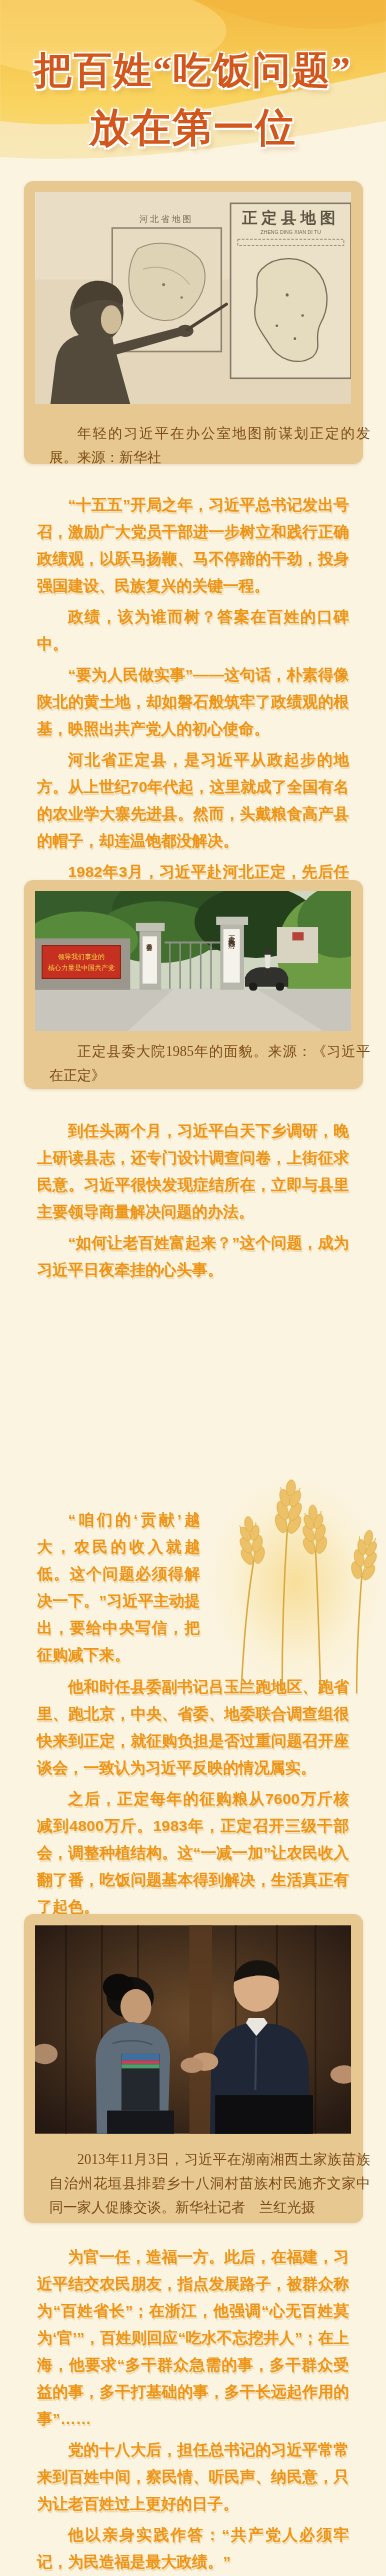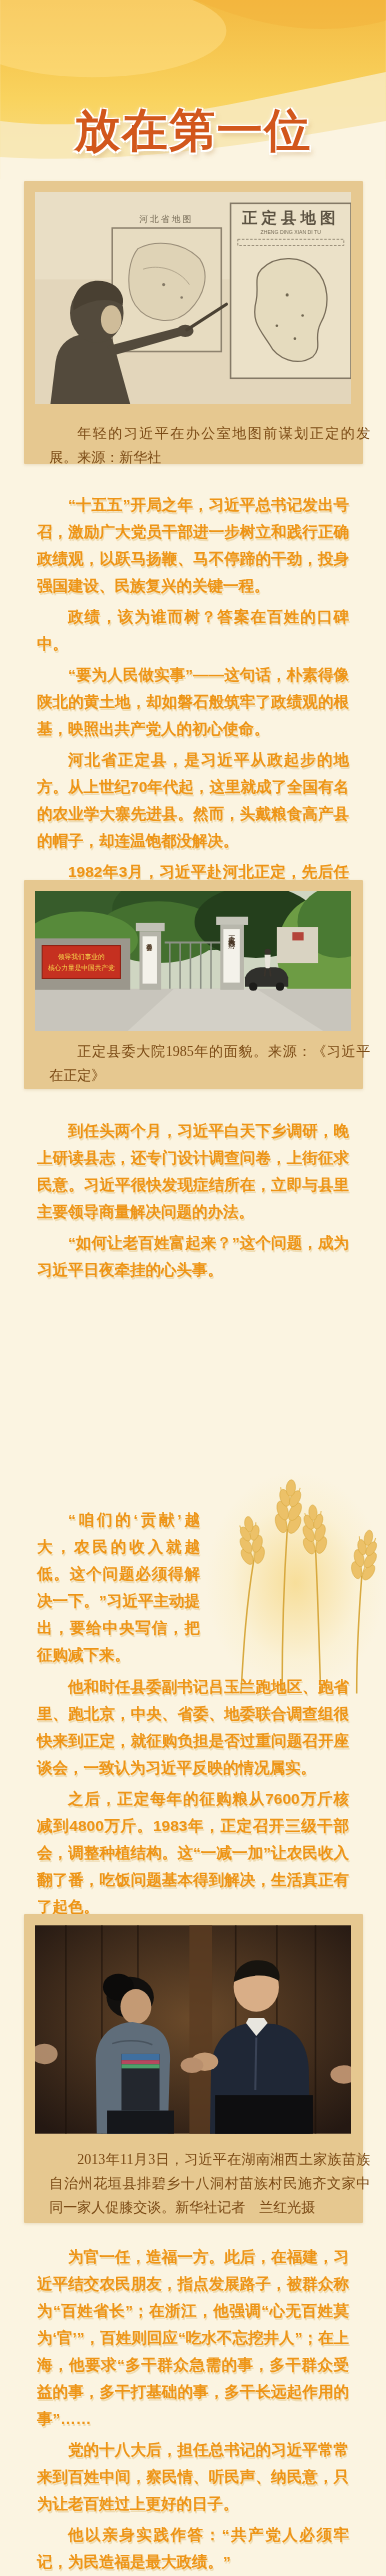--- a/index.html
+++ b/index.html
@@ -8,24 +8,24 @@
 
   
   .header{position:absolute;left:0;top:0;width:386px;height:179px;}
   .header svg{position:absolute;left:0;top:0;}
   .title{position:absolute;left:0;width:386px;text-align:center;
          font-family:"Liberation Serif","DejaVu Serif",serif;font-weight:bold;
          color:#d2571c;letter-spacing:1.5px;
          text-shadow:-1.5px -1.5px 0 #fff,1.5px -1.5px 0 #fff,-1.5px 1.5px 0 #fff,1.5px 1.5px 0 #fff,
                      0 0 5.2px #fff,2.6px 3.6px 5.2px rgba(176,116,36,.35);}
   .title.l1{top:45px;font-size:38px;}
-  .title.l2{top:100px;font-size:46px;}
-
-  
-  .card{position:absolute;left:24px;width:339px;background:#e6c890;border-radius:1px;
+  .title.l2{top:100px;font-size:40px;}
+
+  
+  .card{position:absolute;left:24px;width:339px;background:#e6c890;border-radius:9px;
         box-shadow:0 1px 3.1px rgba(150,110,40,.18);}
   .card1{top:181px;height:283px;}
   .card2{top:880px;height:209px;}
   .card3{top:1914px;height:309px;}
   .photo-frame{position:absolute;left:11.3px;top:11.3px;width:316px;overflow:hidden;}
   .card1 .photo-frame{height:212px;}
   .card2 .photo-frame{height:140px;}
   .card3 .photo-frame{height:209px;}
   .caption{position:absolute;left:9.3px;width:321px;margin:16px;
            font-family:"Liberation Serif","DejaVu Serif",serif;
@@ -69,20 +69,21 @@
           <stop offset="0.55" stop-color="#f9d35e"></stop>
           <stop offset="1" stop-color="#f8df8d"></stop>
         </linearGradient>
       </defs>
       <rect width="750" height="348" fill="url(#gold)"></rect>
       <ellipse cx="180" cy="60" rx="260" ry="90" fill="#ffe28e" opacity="0.45"></ellipse>
       <path d="M380,0 C520,60 640,70 750,40 L750,0 Z" fill="#f2b23c" opacity="0.55"></path>
       <path d="M0,235 C200,260 420,210 750,140 L750,348 L0,348 Z" fill="#f7e9bd" opacity="0.9"></path>
       <path d="M0,305 C220,320 480,285 750,235 L750,348 L0,348 Z" fill="#fbf4e1"></path>
     </svg>
+    <div class="title l1">把百姓“吃饭问题”</div>
     <div class="title l2">放在第一位</div>
   </div>
 
   <section class="card card1">
     <div class="photo-frame">
       <svg width="316" height="212" viewBox="0 0 614 412">
         <rect width="614" height="412" fill="#e7ddc6"></rect>
         <rect width="614" height="170" fill="#efe7d2"></rect>
 
         <g>

